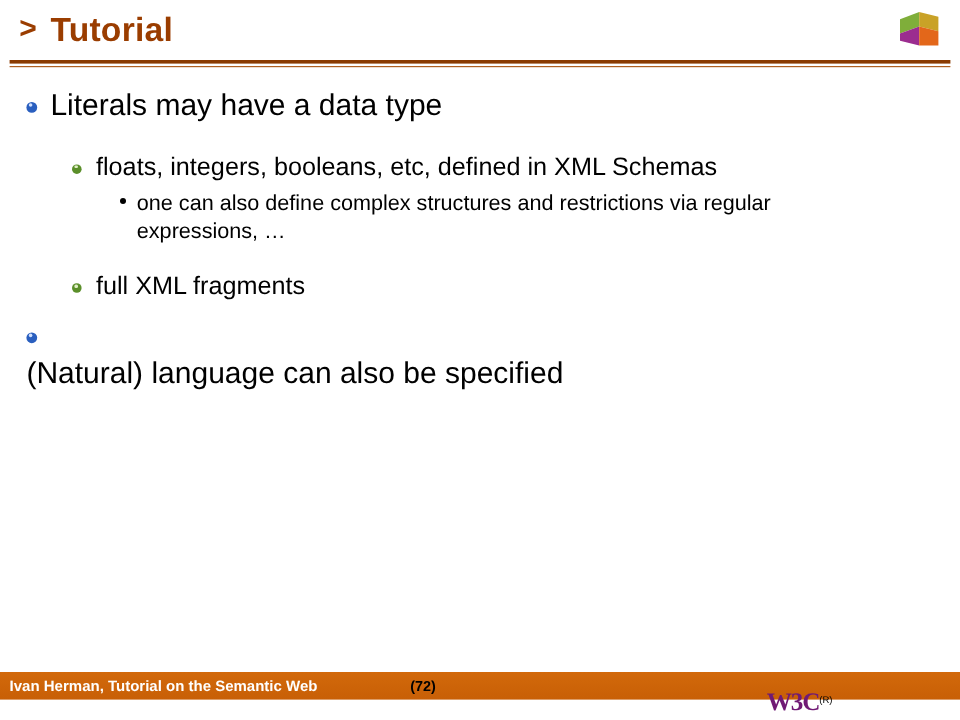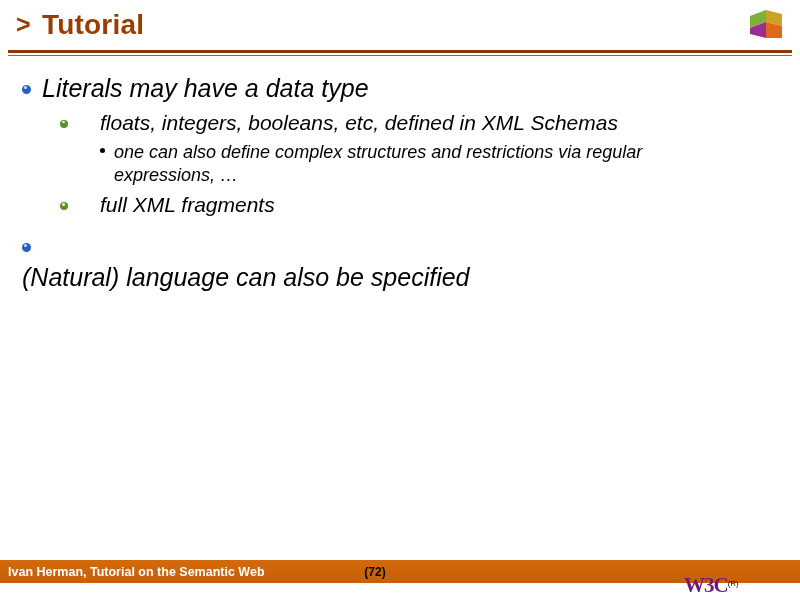--- a/index.html
+++ b/index.html
@@ -70,21 +70,20 @@
     width: 44px;
     height: 38px;
   }
 
   
   .content {
     position: absolute;
     left: 0;
     top: 66px;
     width: 666px;
-    font-style: italic;
   }
 
   .bullet-row {
     position: relative;
     display: flex;
     align-items: flex-start;
   }
 
   
   .lvl1 {
@@ -98,22 +97,21 @@
   }
   .lvl1 .bmark {
     width: 20px;
     flex: 0 0 20px;
     padding-top: 11px;
   }
 
   
   .lvl2 {
     margin-left: 60px;
-    margin-top: 7px;
-    gap: 20px;
+    margin-top: 24px;
   }
   .lvl2 .btext {
     font-size: 21px;
     color: #000000;
     line-height: 1.18;
   }
   .lvl2 .bmark {
     width: 20px;
     flex: 0 0 20px;
     padding-top: 9px;
@@ -183,21 +181,20 @@
     margin-left: 2px;
   }
 
   
   .footer {
     position: absolute;
     left: 0;
     bottom: 0;
     width: 705px;
     height: 42px;
-    padding-left: 45px;
   }
   .footer-bar {
     position: absolute;
     left: 0;
     bottom: 17px;
     width: 800px;
     height: 23px;
     background: #d46a0a;
     background: linear-gradient(#d2690b, #c85f06);
   }

